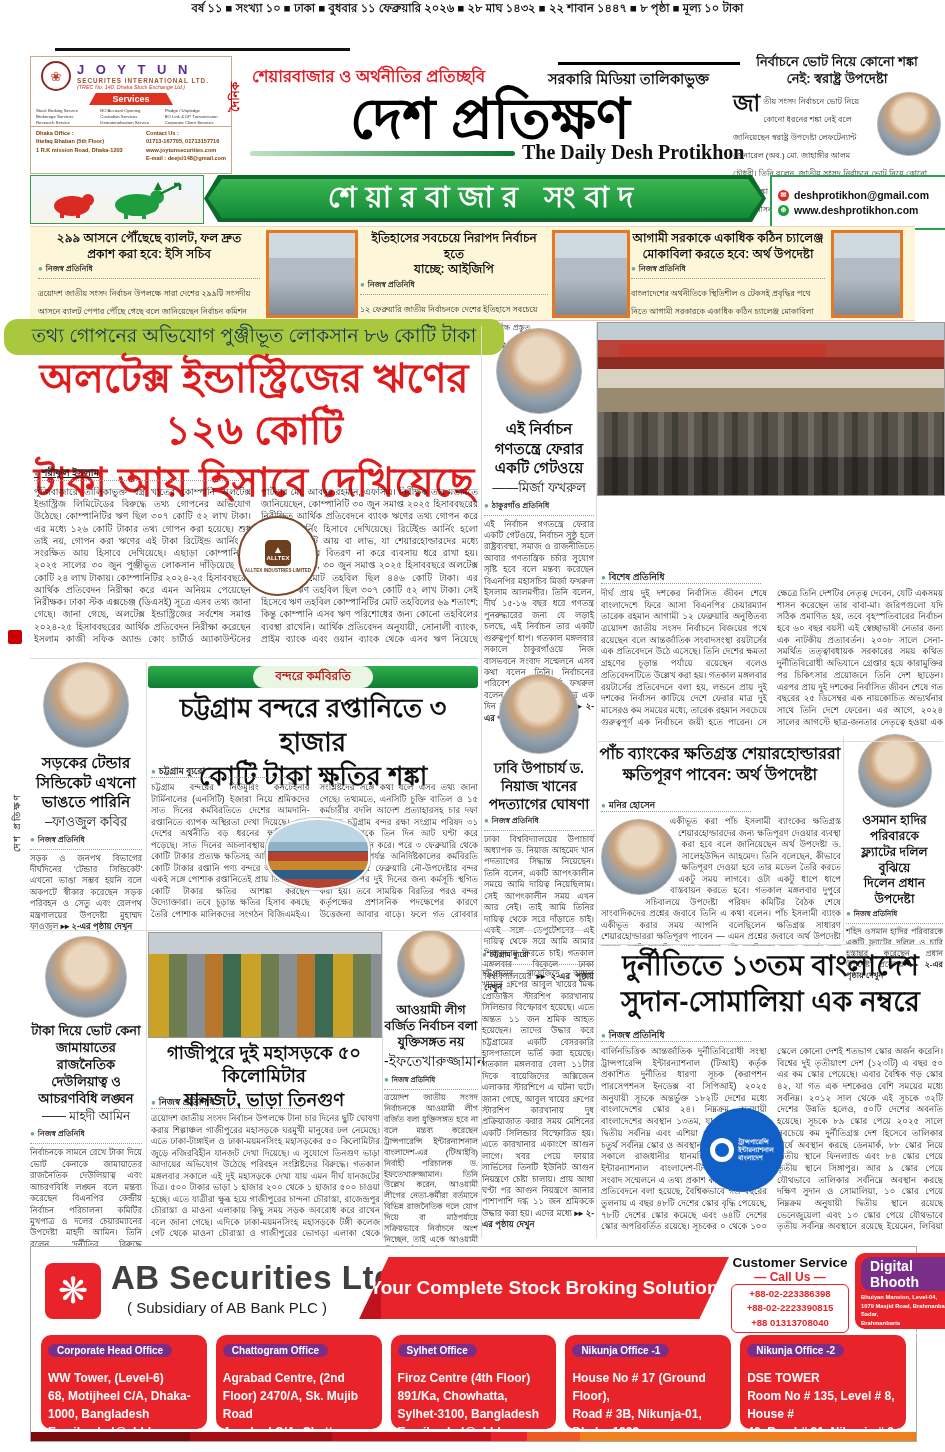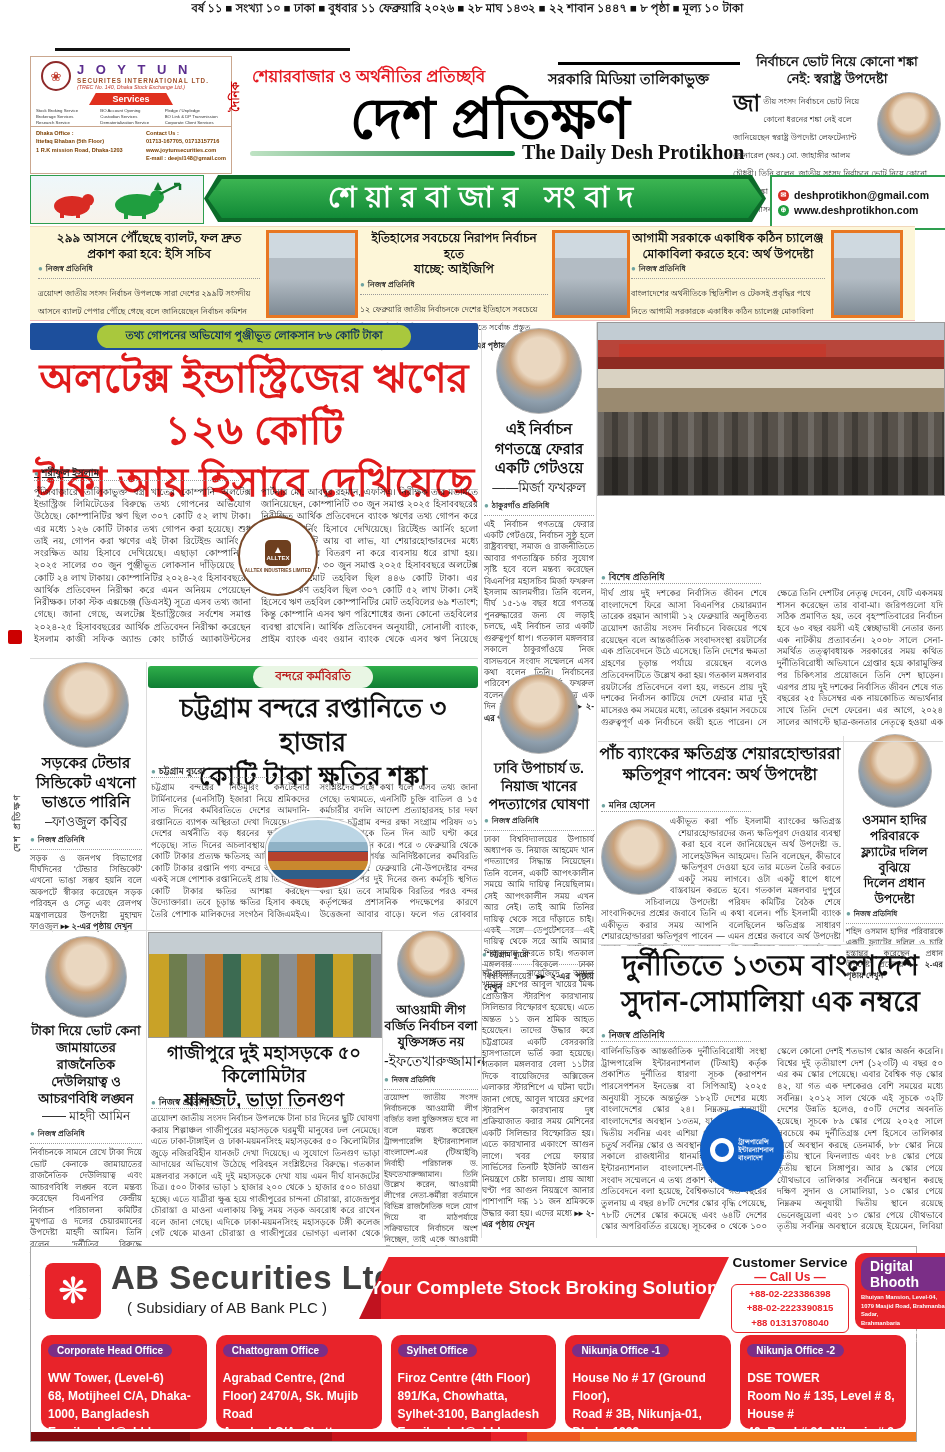--- a/index.html
+++ b/index.html
@@ -20,21 +20,21 @@
     background:radial-gradient(circle at 50% 35%,#ead7c0 0 30%,#caa27b 42%,#90a0ae 62%,#5f6d7a 100%);}
   .p-dark{background:radial-gradient(circle at 50% 35%,#d8c4ae 0 26%,#7d6a58 40%,#32404e 62%,#1d2a35 100%);}
   .p-warm{background:radial-gradient(circle at 50% 35%,#ecd3b5 0 28%,#c08a62 44%,#a54c3c 66%,#6e2f26 100%);}
   .sqphoto{background:linear-gradient(180deg,#cfd9e0 0 30%,#b3bcc4 30% 55%,#7e8a94 100%);}
   .vrule{border-left:1px solid #dcdcdc;width:0;}
   .hrule{border-top:1px solid #dcdcdc;height:0;}
   .brief h4{margin:0;font-size:12px;font-weight:800;text-align:center;line-height:1.3;white-space:pre-line;}
   .brief .body{font-size:7.9px;}
   .brief .byline{font-size:7.6px;}
   .kicker-blue{background:#1d4f9c;border-radius:2px;display:flex;align-items:center;justify-content:center;}
-  .kicker-pill{background:#a9c83d;color:#0b2f5c;font-weight:700;font-size:11px;padding:2px 28px;border-radius:14px;white-space:nowrap;}
+  .kicker-pill{background:#a9c83d;color:#0b2f5c;font-weight:400;font-size:19px;padding:2px 28px;border-radius:14px;white-space:nowrap;}
   .kicker-green{background:linear-gradient(180deg,#2fae4a,#0f7d33);border-radius:3px;display:flex;align-items:center;justify-content:center;}
   .kicker-green .pill{background:#e9f6e4;color:#b91c1c;font-weight:800;font-size:12px;padding:1px 22px;border-radius:12px;white-space:nowrap;}
   .banner-outer{background:#0c6b2a;clip-path:polygon(2.5% 0,97.5% 0,100% 50%,97.5% 100%,2.5% 100%,0 50%);
     display:flex;align-items:center;justify-content:center;}
   .banner-inner{background:linear-gradient(180deg,#3cb552,#118a37);width:calc(100% - 8px);height:calc(100% - 8px);
     clip-path:polygon(2.5% 0,97.5% 0,100% 50%,97.5% 100%,2.5% 100%,0 50%);
     display:flex;align-items:center;justify-content:center;color:#fff;font-weight:900;font-size:29px;letter-spacing:9px;}
   .contact-box{border:2px solid #2e9e4f;background:#fff;font-size:10.5px;font-weight:700;
     display:flex;flex-direction:column;justify-content:center;gap:3px;padding:2px 6px;}
   .contact-box .row{display:flex;align-items:center;gap:5px;}

